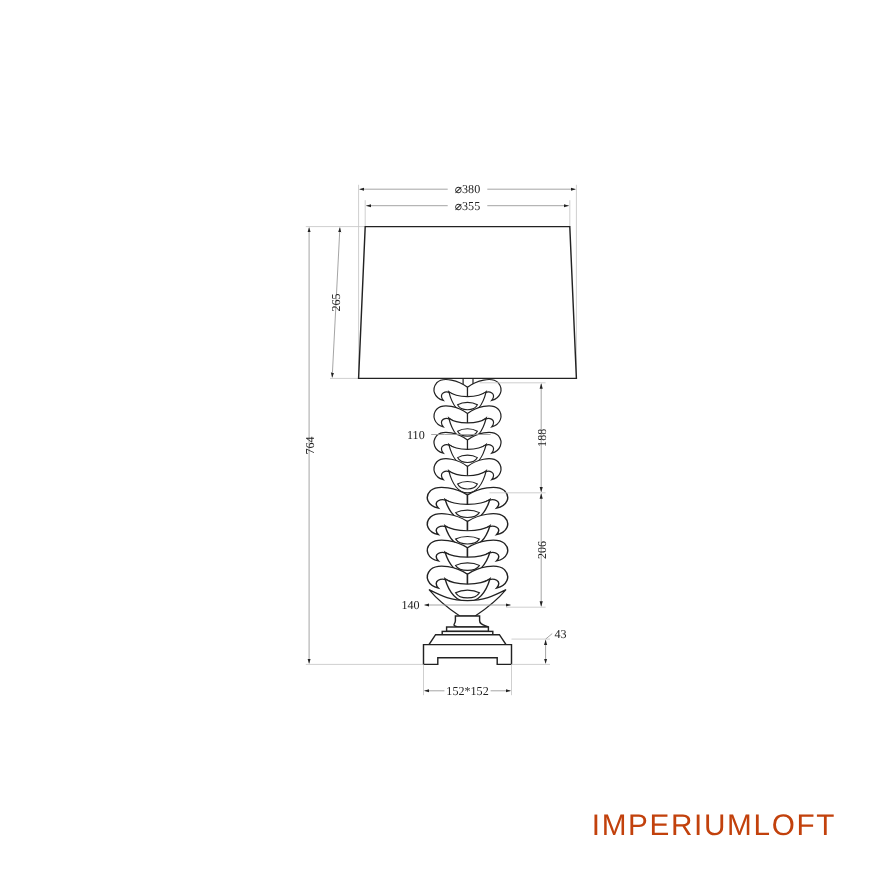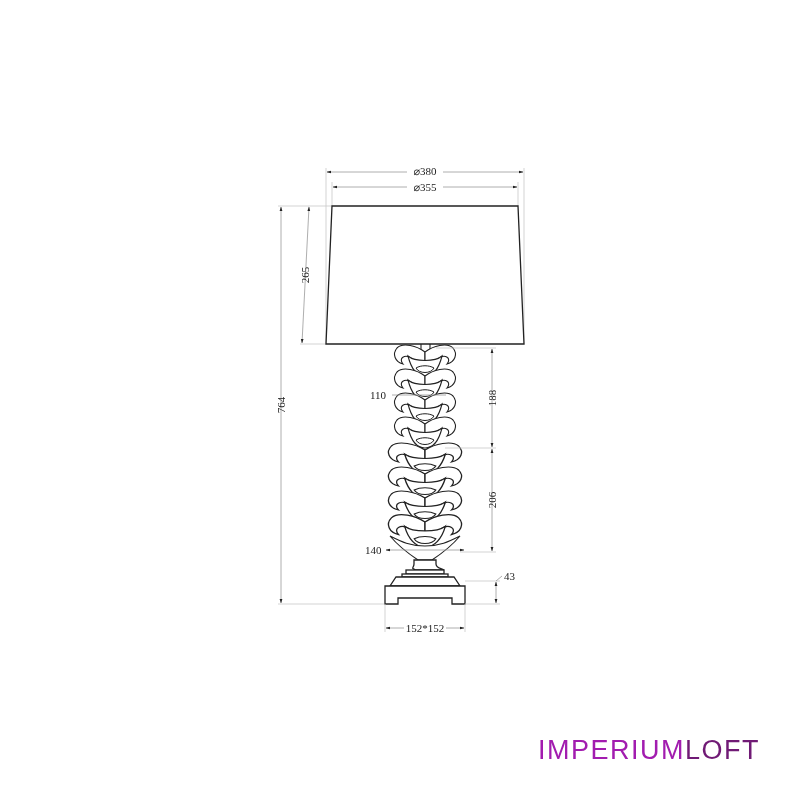--- a/index.html
+++ b/index.html
@@ -7,22 +7,22 @@
          font-family: "Liberation Serif", serif; }
   #drawing { position: absolute; left: 0; top: 0; width: 800px; height: 800px; }
   .dim-text { font-family: "Liberation Serif", serif; font-size: 11px; fill: #222; }
   .dim-line { stroke: #999; stroke-width: 0.8; fill: none; }
   .ext-line { stroke: #c8c8c8; stroke-width: 0.8; fill: none; }
   .outline { stroke: #222; stroke-width: 1.3; fill: #fff; }
   .leaf { stroke: #222; stroke-width: 1.1; fill: #fff; }
   .leaf-inner { stroke: #222; stroke-width: 1; fill: none; }
   .logo { position: absolute; left: 538px; top: 735px; font-family: "Liberation Sans", sans-serif;
           font-size: 27px; letter-spacing: 1.5px; font-weight: 300; }
-  .logo .a { color: #a21caf; }
-  .logo .b { color: #701a75; }
+  .logo .a { color: #c2410c; }
+  .logo .b { color: #c2410c; }
 </style>
 </head>
 <body>
 
 <svg id="drawing" viewBox="0 0 800 800" xmlns="http://www.w3.org/2000/svg">
   <defs>
     <marker id="arr" viewBox="0 0 10 10" refX="9" refY="5" markerWidth="6" markerHeight="6" orient="auto-start-reverse">
       <path d="M0,2 L10,5 L0,8 z" fill="#222"></path>
     </marker>
 

